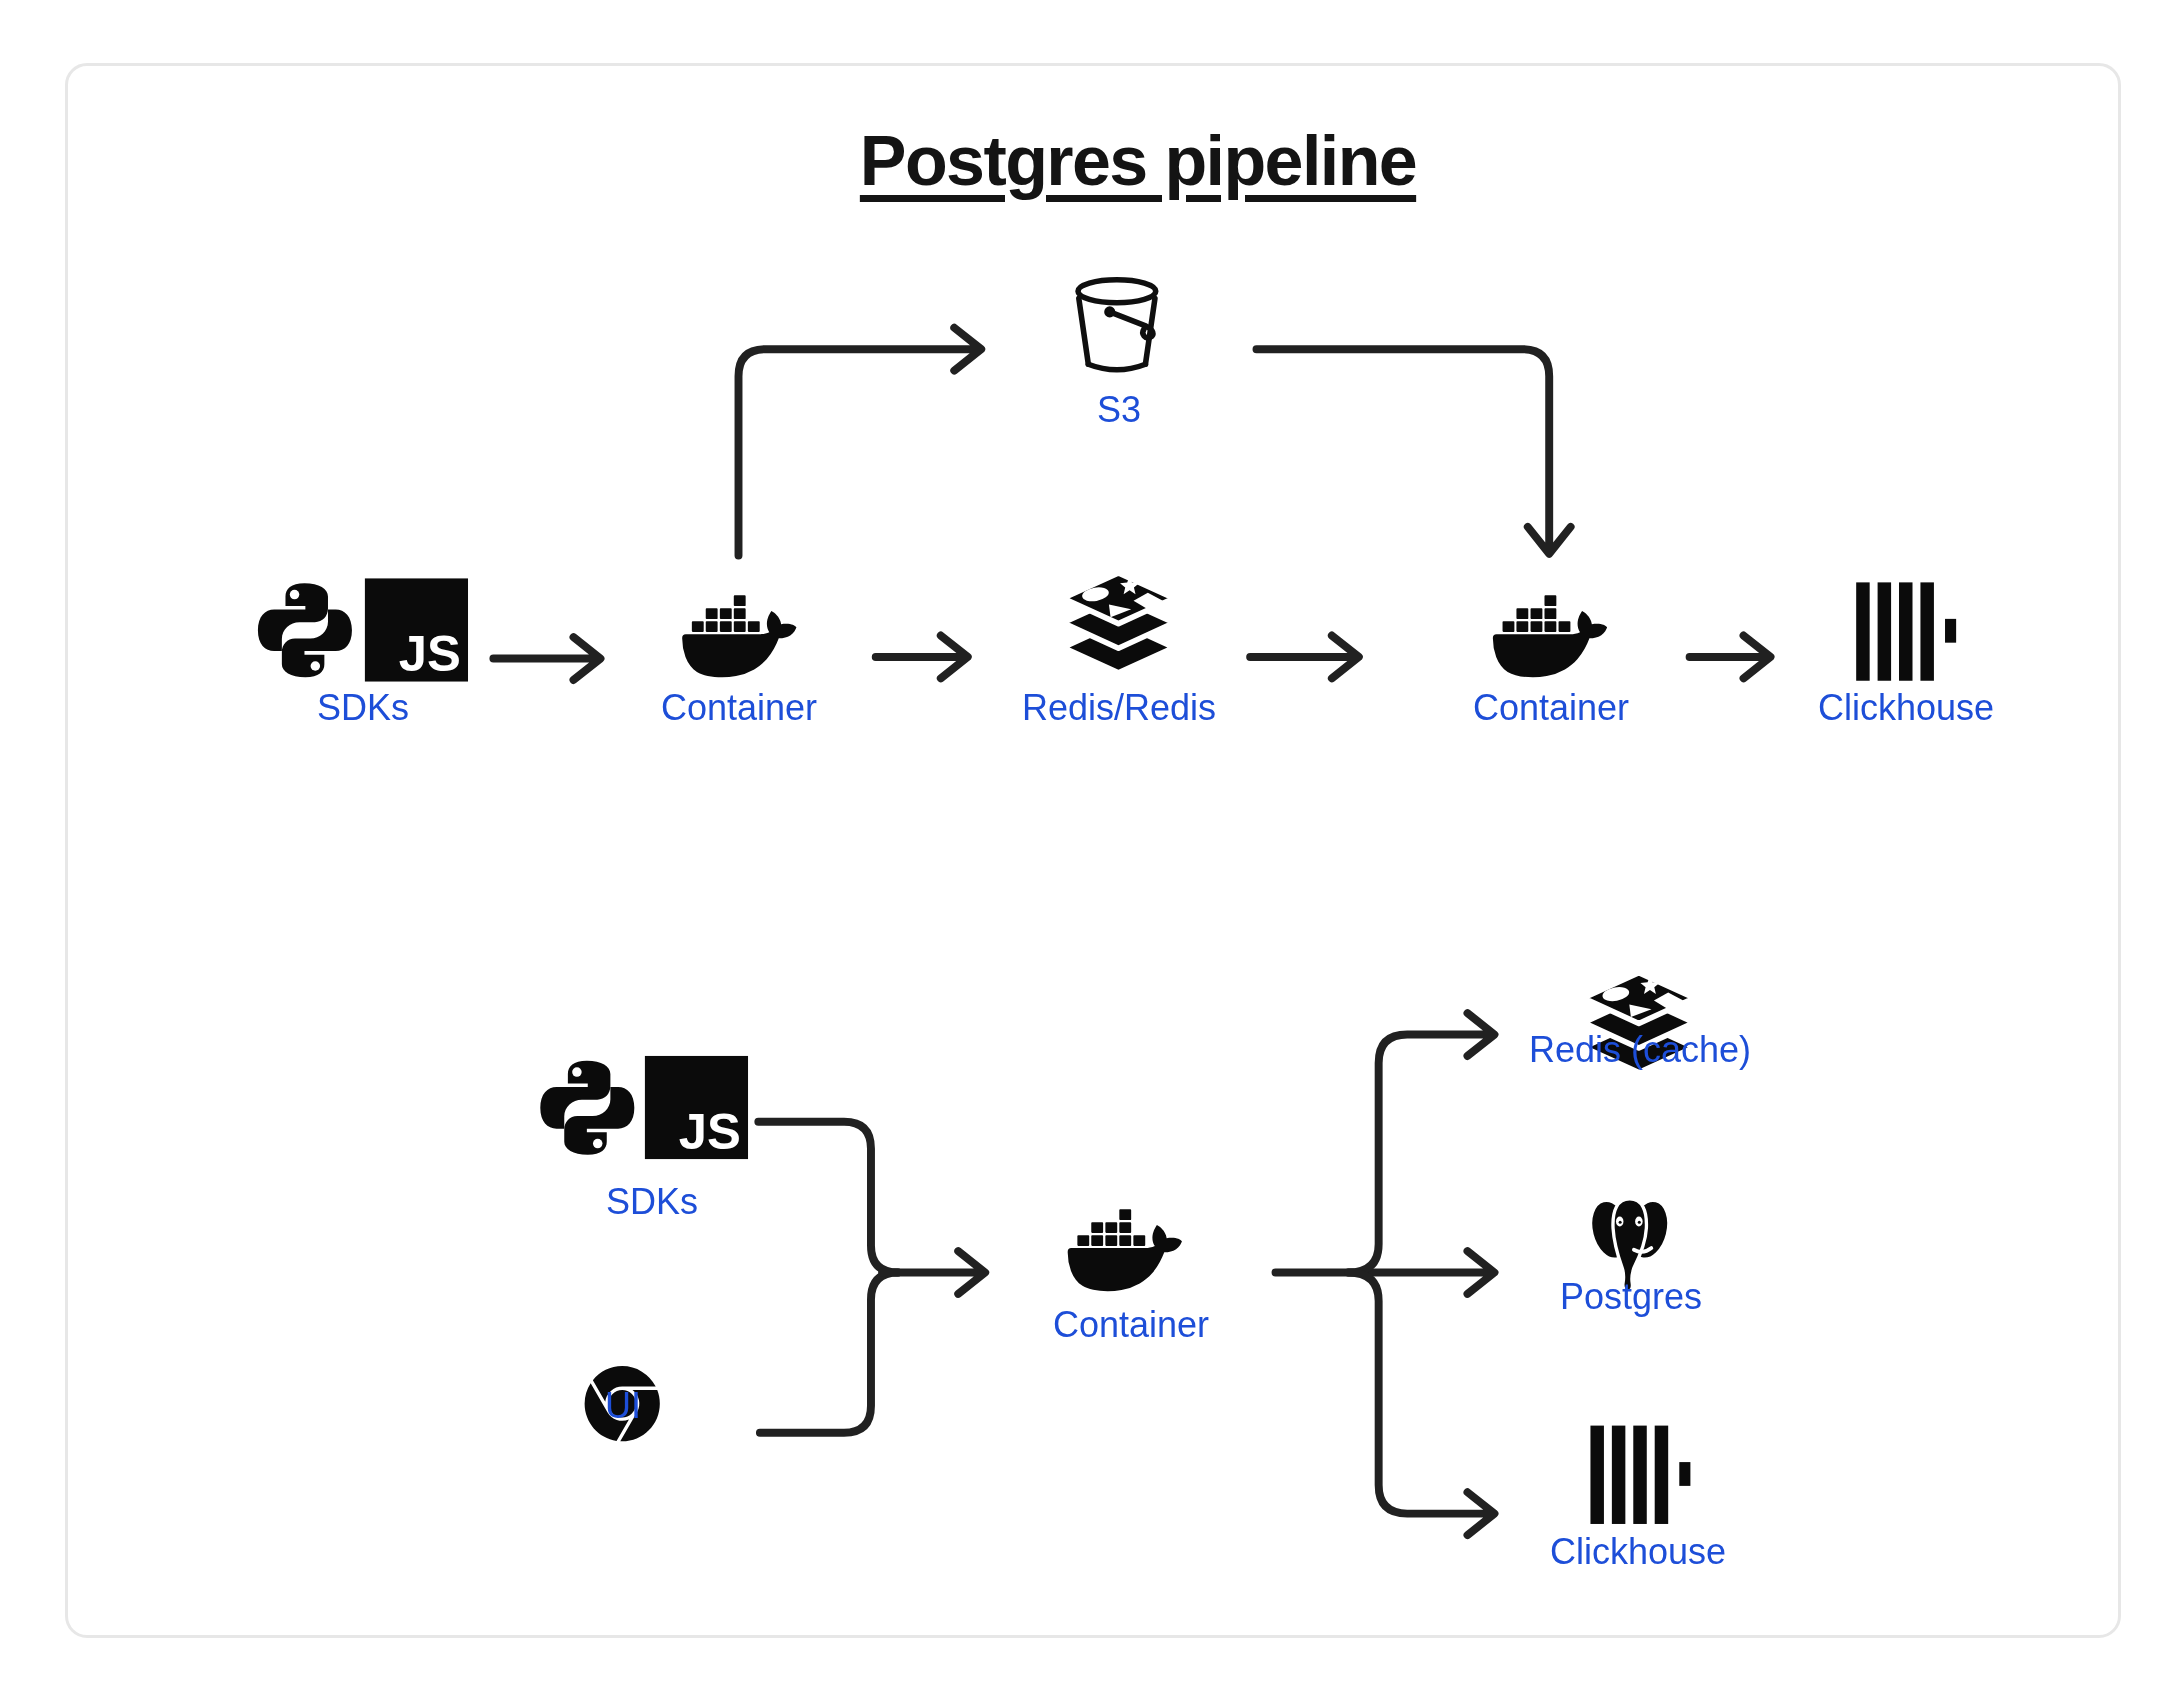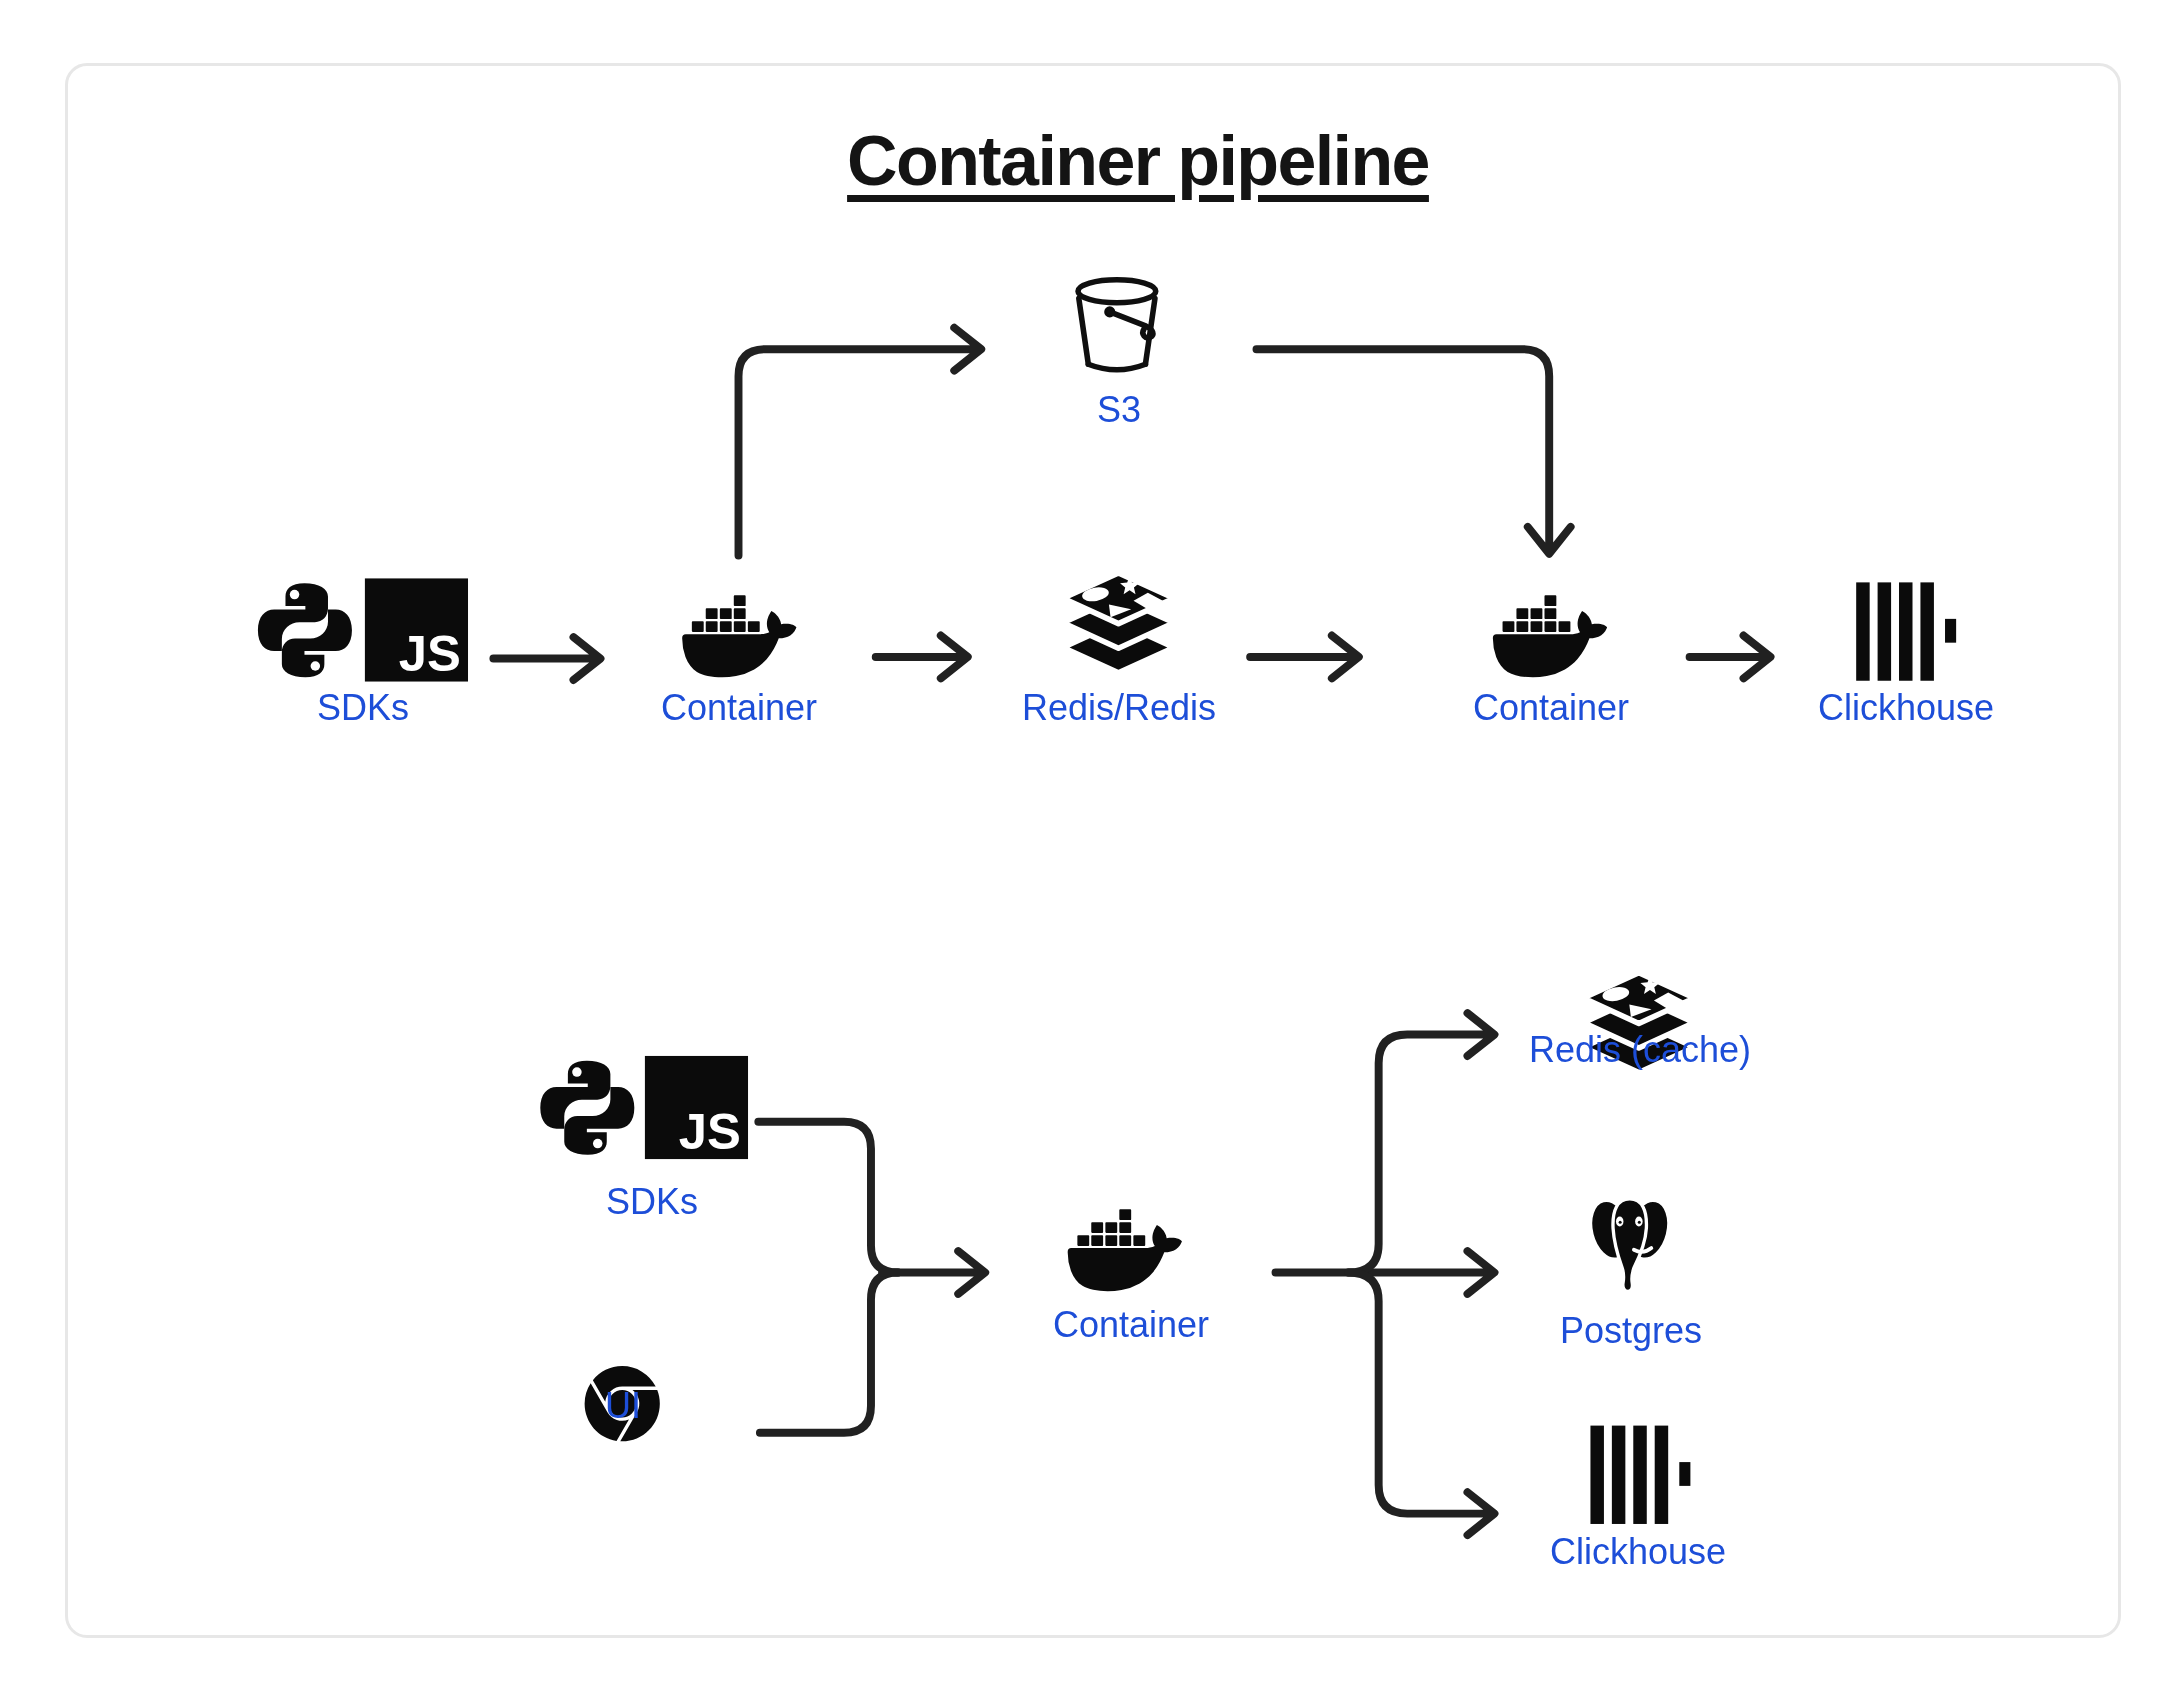--- a/index.html
+++ b/index.html
@@ -140,29 +140,29 @@
 
     <g transform="translate(2005,1797)">
       <rect class="ink" x="0" y="0" width="17" height="124"></rect>
       <rect class="ink" x="27" y="0" width="17" height="124"></rect>
       <rect class="ink" x="54" y="0" width="17" height="124"></rect>
       <rect class="ink" x="81" y="0" width="17" height="124"></rect>
       <rect class="ink" x="112" y="46" width="14" height="30"></rect>
     </g>
   </svg>
 
-  <div class="title" style="left:1138px;top:121px">Container pipeline</div>
+  <div class="title" style="left:1138px;top:121px">Postgres pipeline</div>
 
   <div class="label" style="left:363px;top:688px">SDKs</div>
   <div class="label" style="left:739px;top:688px">Container</div>
   <div class="label" style="left:1119px;top:390px">S3</div>
   <div class="label" style="left:1119px;top:688px">Redis/Redis</div>
   <div class="label" style="left:1551px;top:688px">Container</div>
   <div class="label" style="left:1906px;top:688px">Clickhouse</div>
 
   <div class="label" style="left:652px;top:1182px">SDKs</div>
   <div class="label" style="left:623px;top:1386px">UI</div>
   <div class="label" style="left:1131px;top:1305px">Container</div>
   <div class="label" style="left:1640px;top:1030px">Redis (cache)</div>
-  <div class="label" style="left:1631px;top:1311px">Postgres</div>
+  <div class="label" style="left:1631px;top:1277px">Postgres</div>
   <div class="label" style="left:1638px;top:1532px">Clickhouse</div>
 </div>
 
 
 </body></html>

